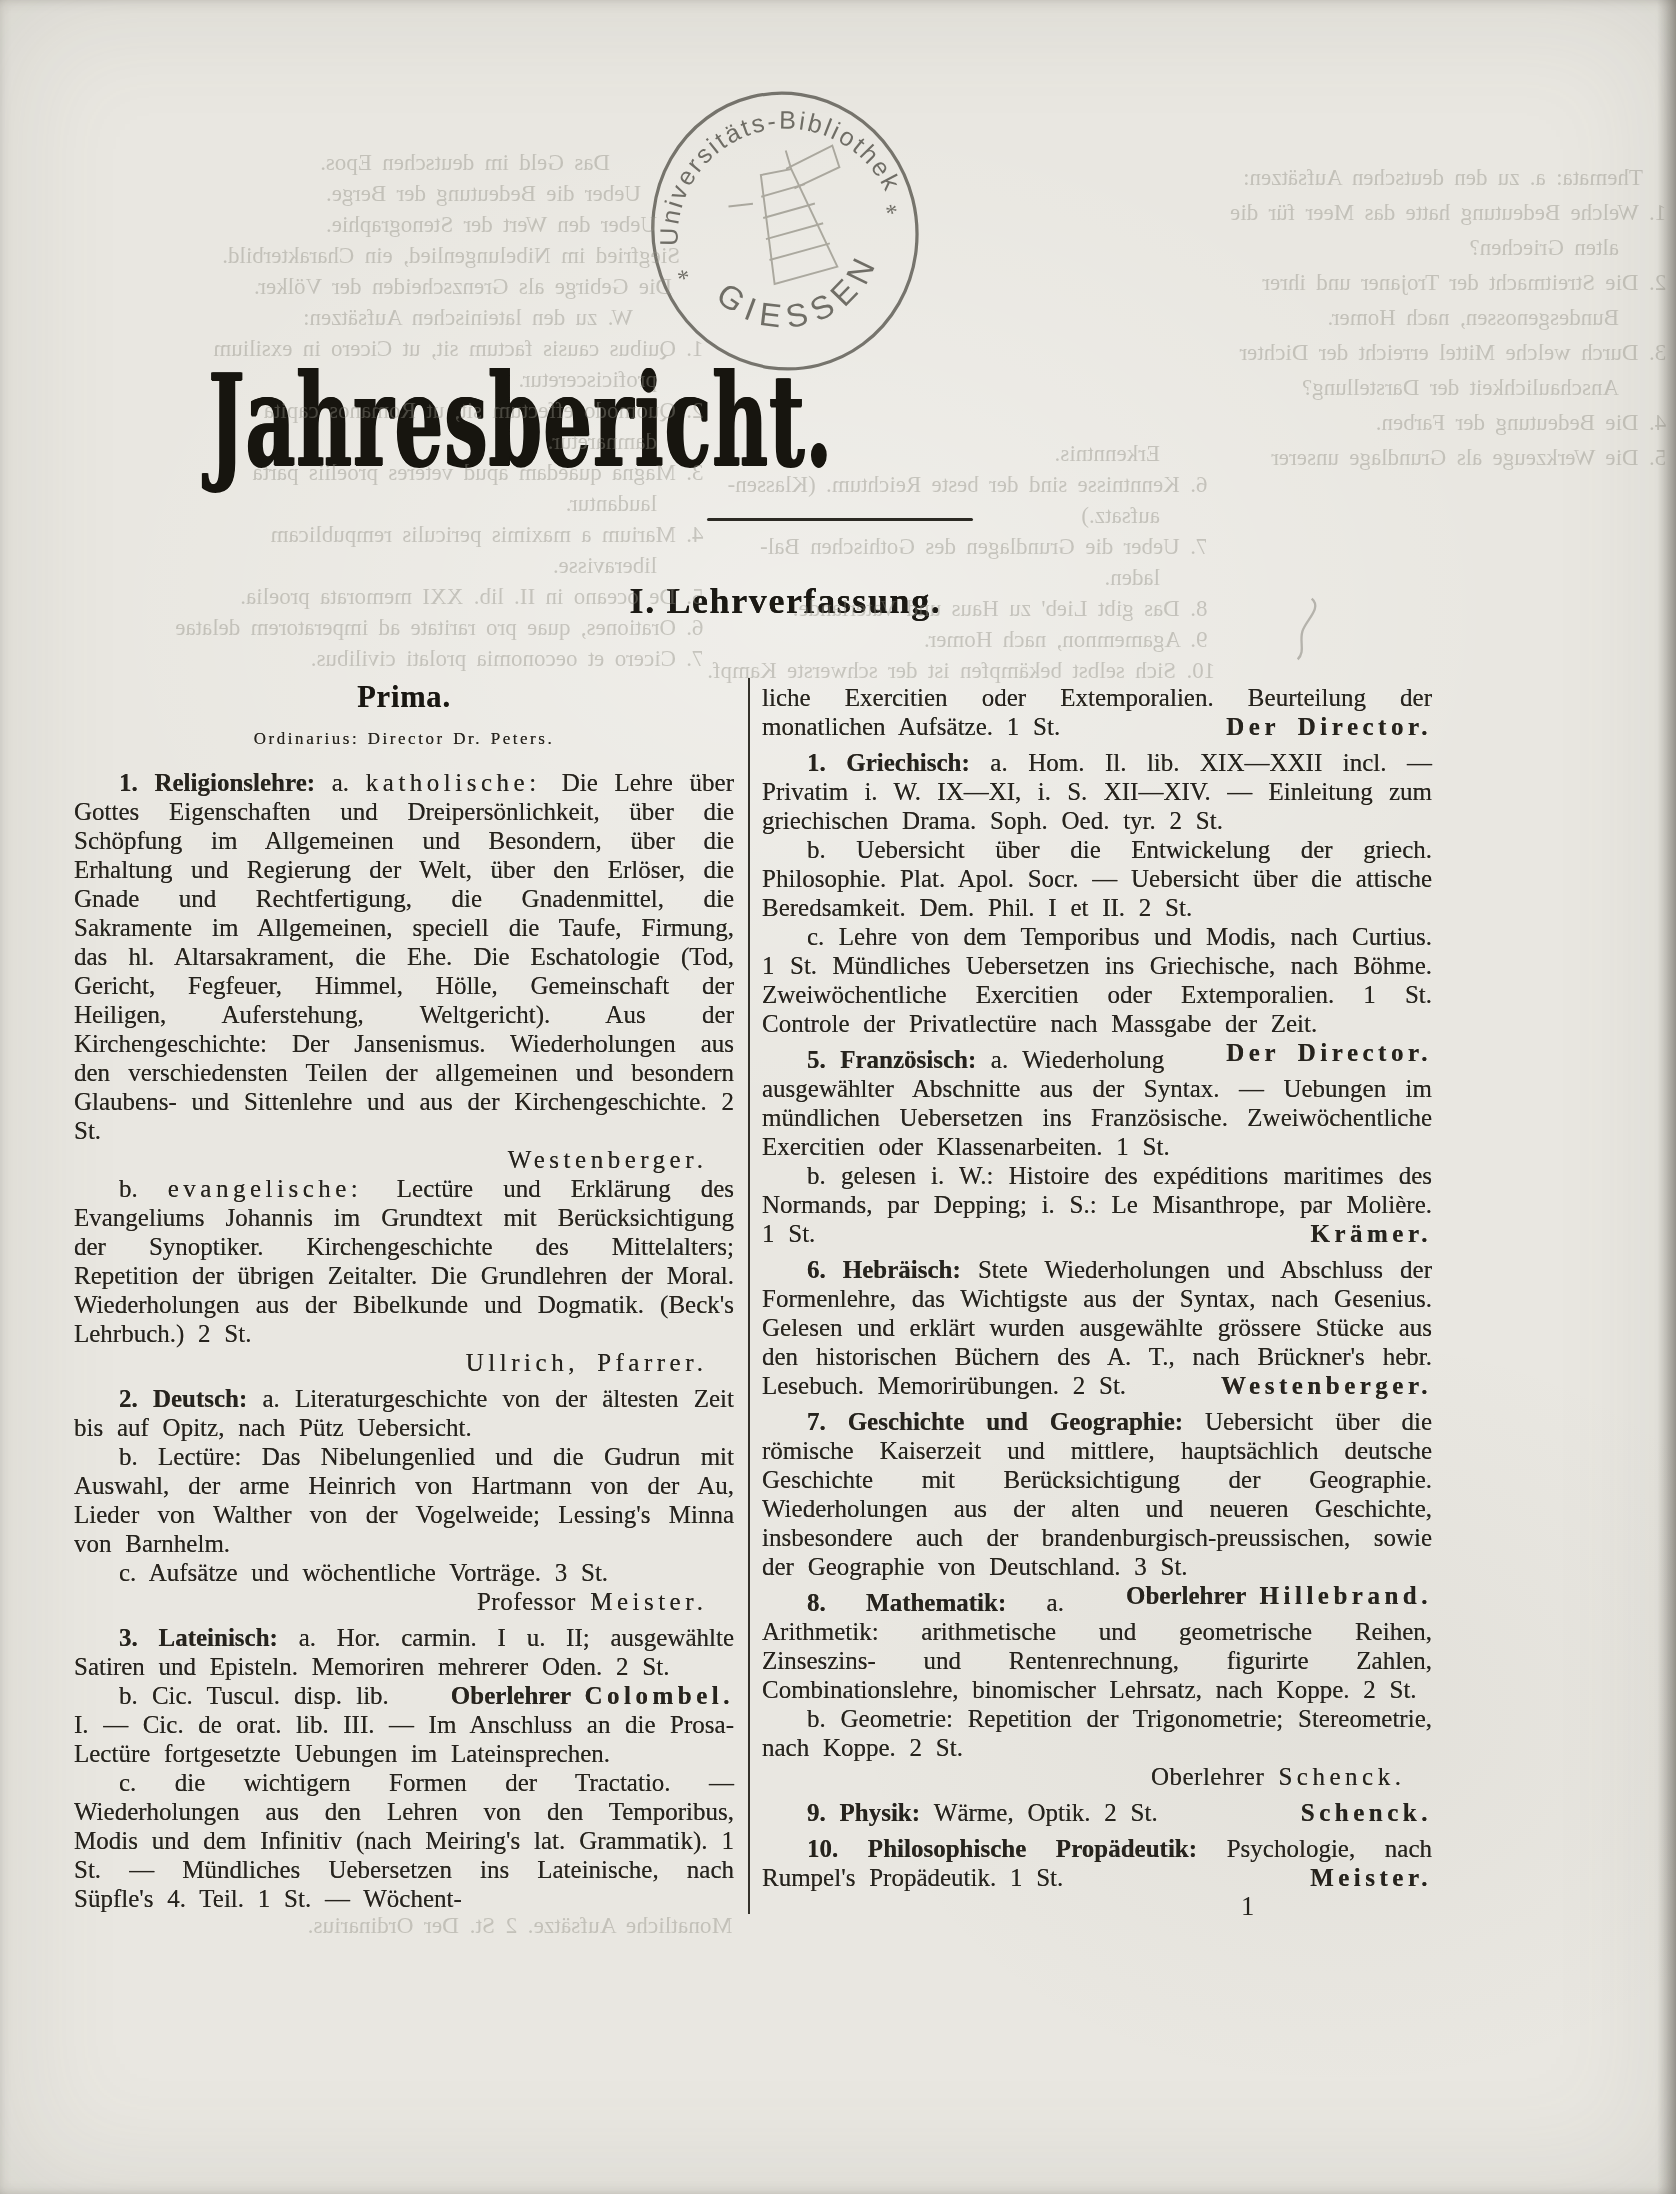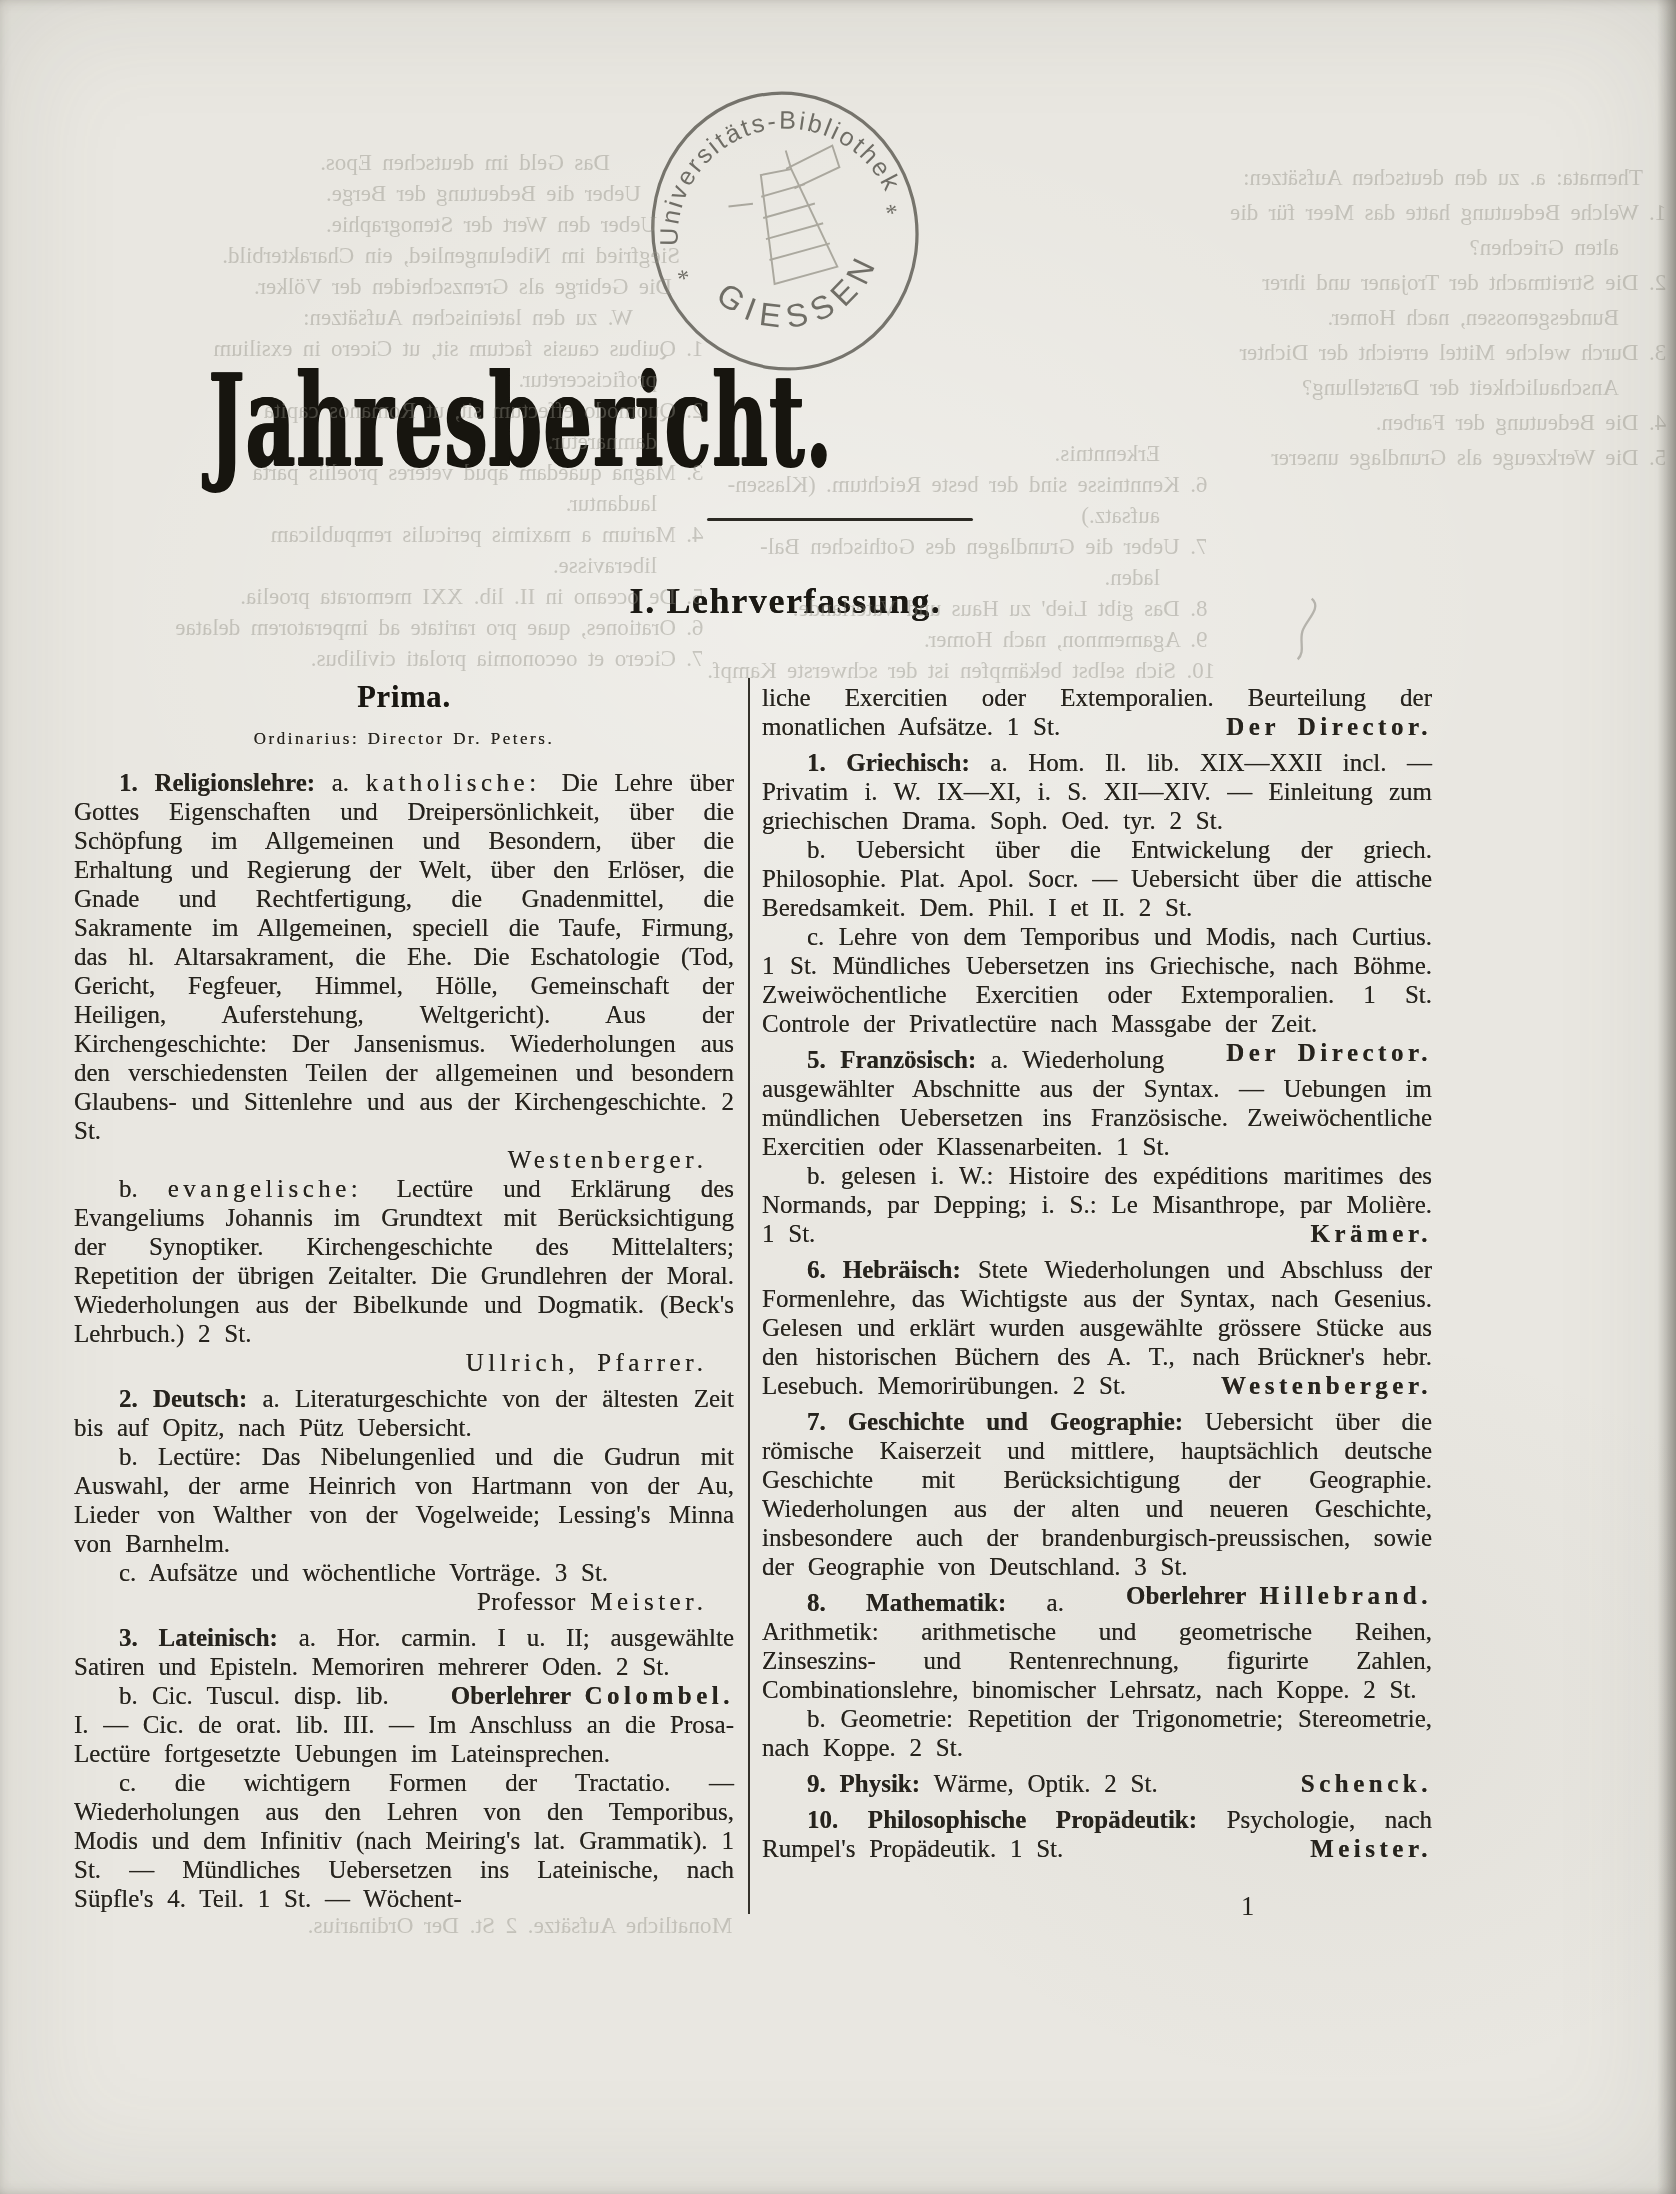--- a/index.html
+++ b/index.html
@@ -112,20 +112,21 @@
       <div class="para"><span>liche Exercitien oder Extemporalien. Beurteilung der monatlichen Aufsätze. 1 St.</span><span class="sigfloat"><span class="sp">Der Director.</span></span></div>
       <div class="para ind gap"><span class="b">1. Griechisch: </span><span>a. Hom. Il. lib. XIX—XXII incl. — Privatim i. W. IX—XI, i. S. XII—XIV. — Einleitung zum griechischen Drama. Soph. Oed. tyr. 2 St.</span></div>
       <div class="para ind"><span>b. Uebersicht über die Entwickelung der griech. Philosophie. Plat. Apol. Socr. — Uebersicht über die attische Beredsamkeit. Dem. Phil. I et II. 2 St.</span></div>
       <div class="para ind"><span>c. Lehre von dem Temporibus und Modis, nach Curtius. 1 St. Mündliches Uebersetzen ins Griechische, nach Böhme. Zweiwöchentliche Exercitien oder Extemporalien. 1 St. Controle der Privatlectüre nach Massgabe der Zeit.</span><span class="sigfloat"><span class="sp">Der Director.</span></span></div>
       <div class="para ind gap"><span class="b">5. Französisch: </span><span>a. Wiederholung ausgewählter Abschnitte aus der Syntax. — Uebungen im mündlichen Uebersetzen ins Französische. Zweiwöchentliche Exercitien oder Klassenarbeiten. 1 St.</span></div>
       <div class="para ind"><span>b. gelesen i. W.: Histoire des expéditions maritimes des Normands, par Depping; i. S.: Le Misanthrope, par Molière. 1 St.</span><span class="sigfloat"><span class="sp">Krämer.</span></span></div>
       <div class="para ind gap"><span class="b">6. Hebräisch: </span><span>Stete Wiederholungen und Abschluss der Formenlehre, das Wichtigste aus der Syntax, nach Gesenius. Gelesen und erklärt wurden ausgewählte grössere Stücke aus den historischen Büchern des A. T., nach Brückner's hebr. Lesebuch. Memorirübungen. 2 St.</span><span class="sigfloat"><span class="sp">Westenberger.</span></span></div>
       <div class="para ind gap"><span class="b">7. Geschichte und Geographie: </span><span>Uebersicht über die römische Kaiserzeit und mittlere, hauptsächlich deutsche Geschichte mit Berücksichtigung der Geographie. Wiederholungen aus der alten und neueren Geschichte, insbesondere auch der brandenburgisch-preussischen, sowie der Geographie von Deutschland. 3 St.</span><span class="sigfloat"><span>Oberlehrer </span><span class="sp">Hillebrand.</span></span></div>
       <div class="para ind gap"><span class="b">8. Mathematik: </span><span>a. Arithmetik: arithmetische und geometrische Reihen, Zinseszins- und Rentenrechnung, figurirte Zahlen, Combinationslehre, binomischer Lehrsatz, nach Koppe. 2 St.</span></div>
       <div class="para ind"><span>b. Geometrie: Repetition der Trigonometrie; Stereometrie, nach Koppe. 2 St.</span></div>
+      <div class="sigline"><span>Oberlehrer </span><span class="sp">Schenck.</span></div>
       <div class="para ind gap"><span class="b">9. Physik: </span><span>Wärme, Optik. 2 St.</span><span class="sigfloat"><span class="sp">Schenck.</span></span></div>
       <div class="para ind gap"><span class="b">10. Philosophische Propädeutik: </span><span>Psychologie, nach Rumpel's Propädeutik. 1 St.</span><span class="sigfloat"><span class="sp">Meister.</span></span></div>
     </div>
 
   <div class="pagenum">1</div>
 
   <svg class="squiggle" width="47" height="70" viewBox="0 0 60 90">
     <path d="M 38,6 C 52,18 30,34 26,48 C 22,62 30,74 20,84" fill="none" stroke="#76736a" stroke-width="3"></path>
   </svg>
 

